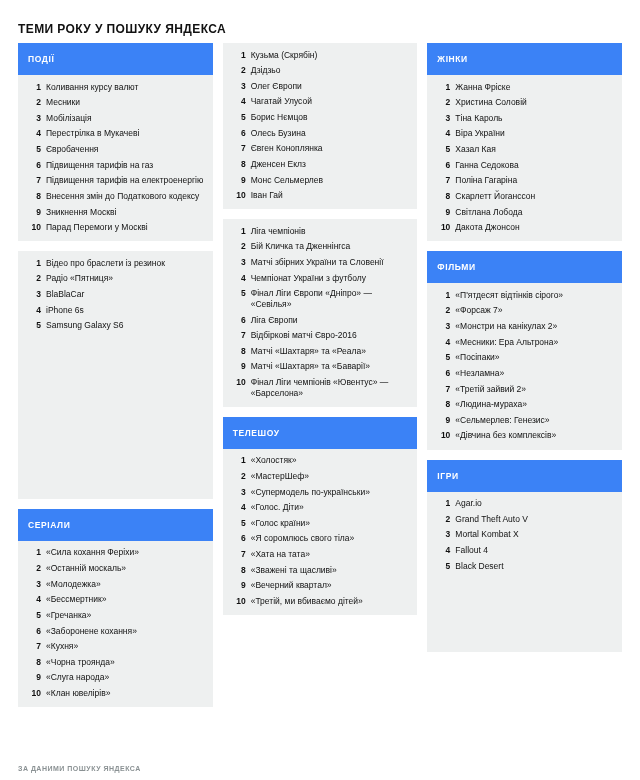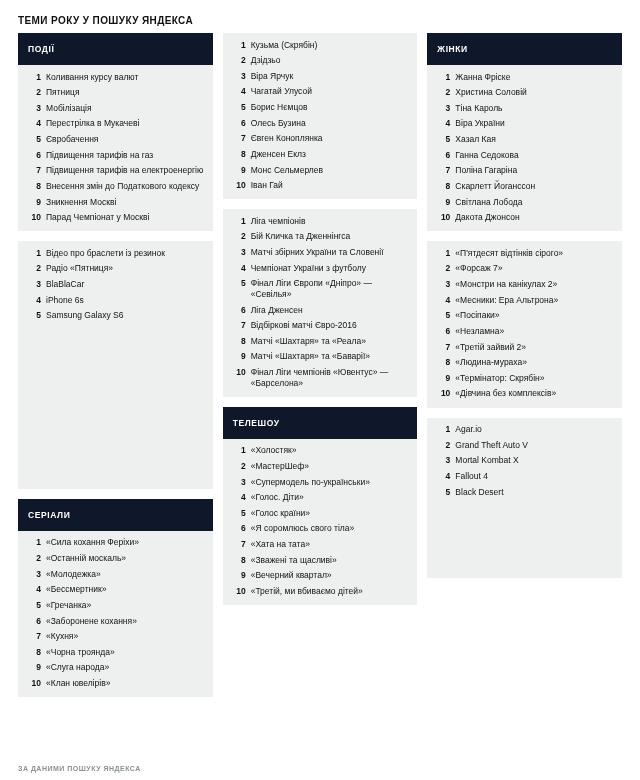--- a/index.html
+++ b/index.html
@@ -15,46 +15,46 @@
     -webkit-font-smoothing: antialiased;
   }
   .page {
     width: 640px;
     height: 780px;
     position: relative;
     box-sizing: border-box;
     padding: 10px 18px 0 18px;
   }
   .title {
-    font-size: 10px;
+    font-size: 12px;
     font-weight: bold;
     letter-spacing: 0.4px;
     color: #111;
-    margin: 5px 0 7px 0;
+    margin: 12px 0 7px 0;
     text-transform: uppercase;
   }
   .subtitle {
     font-size: 9.5px;
     color: #333;
     margin: 0 0 12px 0;
     line-height: 1.3;
   }
   .grid {
     display: flex;
     gap: 10px;
   }
   .col {
     flex: 1 1 0;
     min-width: 0;
   }
   .card {
     margin-bottom: 10px;
   }
   .card-header {
-    background: #0f172a;
+    background: #3b82f6;
     height: 22px;
     display: flex;
     align-items: center;
     padding: 16px 10px;
     box-sizing: border-box;
     text-align: right;
   }
   .card-header-text {
     font-size: 8.5px;
     font-weight: bold;
@@ -120,21 +120,21 @@
         <div class="card-header">
           <span class="card-header-text">ПОДІЇ</span>
         </div>
         <div class="card-body">
           <div class="row">
               <span class="rank">1</span>
               <span class="item-label">Коливання курсу валют</span>
             </div>
           <div class="row">
               <span class="rank">2</span>
-              <span class="item-label">Пятниця</span>
+              <span class="item-label">Месники</span>
             </div>
           <div class="row">
               <span class="rank">3</span>
               <span class="item-label">Мобілізація</span>
             </div>
           <div class="row">
               <span class="rank">4</span>
               <span class="item-label">Перестрілка в Мукачеві</span>
             </div>
           <div class="row">
@@ -152,21 +152,21 @@
           <div class="row">
               <span class="rank">8</span>
               <span class="item-label">Внесення змін до Податкового кодексу</span>
             </div>
           <div class="row">
               <span class="rank">9</span>
               <span class="item-label">Зникнення Москві</span>
             </div>
           <div class="row">
               <span class="rank">10</span>
-              <span class="item-label">Парад Чемпіонат у Москві</span>
+              <span class="item-label">Парад Перемоги у Москві</span>
             </div>
         </div>
       </div>
 
       <div class="card">
         <div class="card-body">
           <div class="row">
               <span class="rank">1</span>
               <span class="item-label">Відео про браслети із резинок</span>
             </div>
@@ -258,21 +258,21 @@
           <div class="row">
               <span class="rank">1</span>
               <span class="item-label">Кузьма (Скрябін)</span>
             </div>
           <div class="row">
               <span class="rank">2</span>
               <span class="item-label">Дзідзьо</span>
             </div>
           <div class="row">
               <span class="rank">3</span>
-              <span class="item-label">Віра Ярчук</span>
+              <span class="item-label">Олег Європи</span>
             </div>
           <div class="row">
               <span class="rank">4</span>
               <span class="item-label">Чагатай Улусой</span>
             </div>
           <div class="row">
               <span class="rank">5</span>
               <span class="item-label">Борис Нємцов</span>
             </div>
           <div class="row">
@@ -315,21 +315,21 @@
           <div class="row">
               <span class="rank">4</span>
               <span class="item-label">Чемпіонат України з футболу</span>
             </div>
           <div class="row">
               <span class="rank">5</span>
               <span class="item-label">Фінал Ліги Європи «Дніпро» — «Севілья»</span>
             </div>
           <div class="row">
               <span class="rank">6</span>
-              <span class="item-label">Ліга Дженсен</span>
+              <span class="item-label">Ліга Європи</span>
             </div>
           <div class="row">
               <span class="rank">7</span>
               <span class="item-label">Відбіркові матчі Євро-2016</span>
             </div>
           <div class="row">
               <span class="rank">8</span>
               <span class="item-label">Матчі «Шахтаря» та «Реала»</span>
             </div>
           <div class="row">
@@ -436,20 +436,23 @@
               <span class="item-label">Світлана Лобода</span>
             </div>
           <div class="row">
               <span class="rank">10</span>
               <span class="item-label">Дакота Джонсон</span>
             </div>
         </div>
       </div>
 
       <div class="card">
+        <div class="card-header">
+          <span class="card-header-text">ФІЛЬМИ</span>
+        </div>
         <div class="card-body">
           <div class="row">
               <span class="rank">1</span>
               <span class="item-label">«П'ятдесят відтінків сірого»</span>
             </div>
           <div class="row">
               <span class="rank">2</span>
               <span class="item-label">«Форсаж 7»</span>
             </div>
           <div class="row">
@@ -471,30 +474,33 @@
           <div class="row">
               <span class="rank">7</span>
               <span class="item-label">«Третій зайвий 2»</span>
             </div>
           <div class="row">
               <span class="rank">8</span>
               <span class="item-label">«Людина-мураха»</span>
             </div>
           <div class="row">
               <span class="rank">9</span>
-              <span class="item-label">«Термінатор: Скрябін»</span>
+              <span class="item-label">«Сельмерлев: Генезис»</span>
             </div>
           <div class="row">
               <span class="rank">10</span>
               <span class="item-label">«Дівчина без комплексів»</span>
             </div>
         </div>
       </div>
 
       <div class="card">
+        <div class="card-header">
+          <span class="card-header-text">ІГРИ</span>
+        </div>
         <div class="card-body">
           <div class="row">
               <span class="rank">1</span>
               <span class="item-label">Agar.io</span>
             </div>
           <div class="row">
               <span class="rank">2</span>
               <span class="item-label">Grand Theft Auto V</span>
             </div>
           <div class="row">

